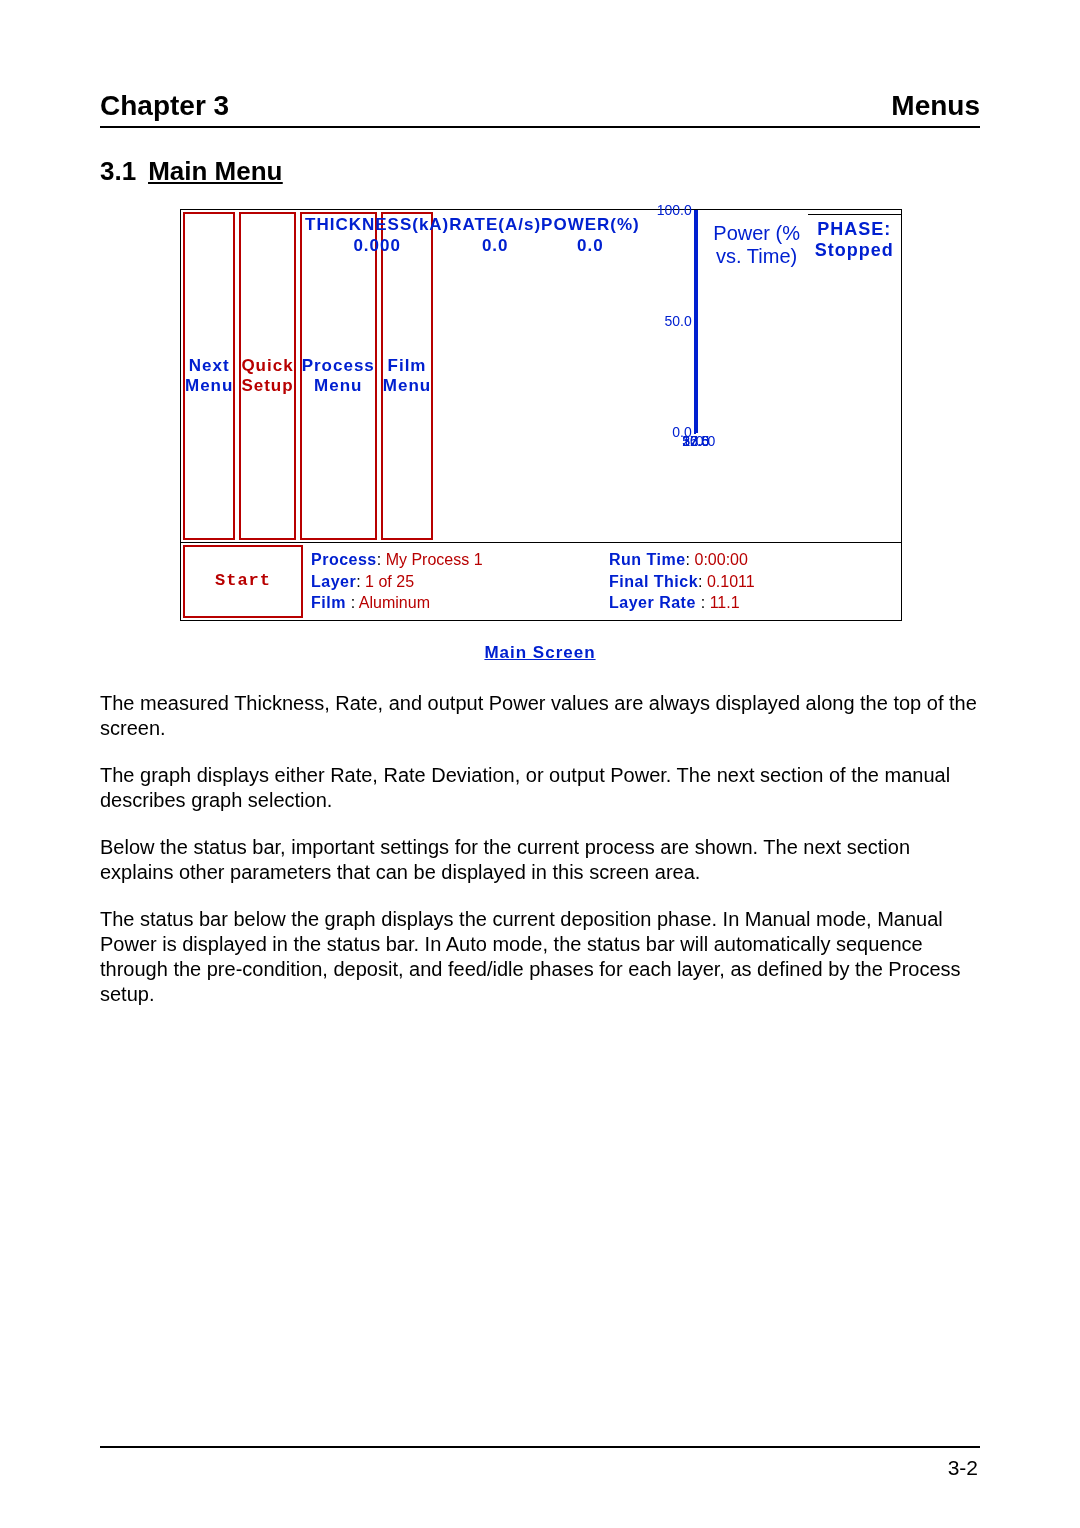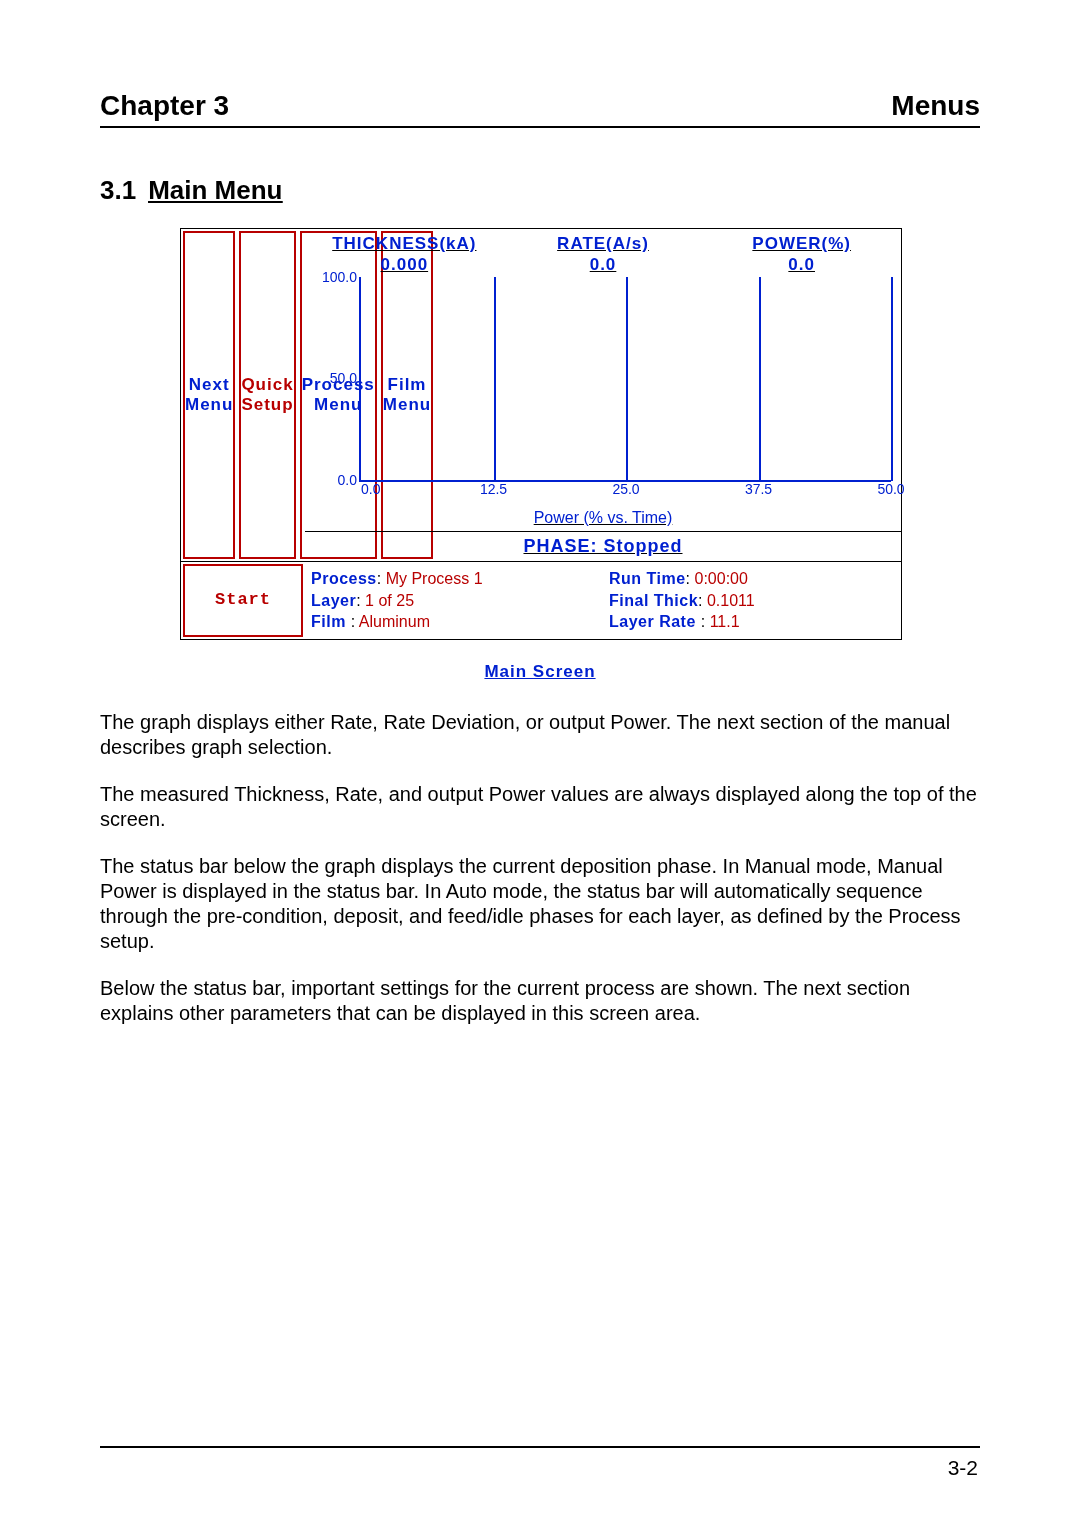--- a/index.html
+++ b/index.html
@@ -41,21 +41,20 @@
   .section-title {
     font-size: 26px;
     font-weight: bold;
     text-decoration: underline;
     margin-bottom: 22px;
   }
   .section-number {
     text-decoration: none;
     display: inline-block;
     margin-right: 12px;
-    margin-top: 19px;
   }
   .body-text {
     font-size: 20px;
     line-height: 1.25;
     margin: 0 0 22px 0;
   }
 
   
   .screen-wrap {
     margin: 20px auto 12px auto;
@@ -86,22 +85,21 @@
   }
   .softkey.red-text { color: var(--red); }
   .softkey-col {
     width: 124px;
     display: flex;
     flex-direction: row;
   }
   .main-col {
     flex: 1;
     display: flex;
-    flex-direction: column;
-    text-decoration: underline;
+    flex-direction: row;
   }
   
   .readings {
     display: flex;
     border-bottom: 0;
     height: 52px;
   }
   .reading {
     flex: 1;
     text-align: center;
@@ -142,22 +140,22 @@
     margin-top: 1px;
     color: var(--blue);
     font-size: 14px;
     transform: translateX(-50%);
     white-space: nowrap;
   }
   .xlab.first { transform: translateX(0); }
   .xaxis-title {
     text-align: center;
     color: var(--blue);
-    font-size: 16px;
-    margin-top: 27px;
+    font-size: 20px;
+    margin-top: 12px;
   }
   .phase-bar {
     text-align: center;
     color: var(--blue);
     font-weight: bold;
     letter-spacing: 1px;
     font-size: 18px;
     border-top: 1.5px solid #000;
     padding: 4px 0;
     margin-top: 4px;
@@ -296,20 +294,20 @@
           <div class="info-line"><span class="k">Final Thick</span><span>: </span><span class="v">0.1011</span></div>
           <div class="info-line"><span class="k">Layer Rate </span><span>: </span><span class="v">11.1</span></div>
         </div>
       </div>
 
     </div>
   </div>
 
   <div class="figure-caption">Main Screen</div>
 
+  <p class="body-text">The measured Thickness, Rate, and output Power values are always displayed along the top of the screen.</p>
   <p class="body-text">The graph displays either Rate, Rate Deviation, or output Power.  The next section of the manual describes graph selection.</p>
-  <p class="body-text">The measured Thickness, Rate, and output Power values are always displayed along the top of the screen.</p>
+  <p class="body-text">Below the status bar, important settings for the current process are shown.  The next section explains other parameters that can be displayed in this screen area.</p>
   <p class="body-text">The status bar below the graph displays the current deposition phase.  In Manual mode, Manual Power is displayed in the status bar.  In Auto mode, the status bar will automatically sequence through the pre-condition, deposit, and feed/idle phases for each layer, as defined by the Process setup.</p>
-  <p class="body-text">Below the status bar, important settings for the current process are shown.  The next section explains other parameters that can be displayed in this screen area.</p>
 
   <div class="footer-rule"></div>
   <div class="page-num">3-2</div>
 </div>
 
 </body></html>

